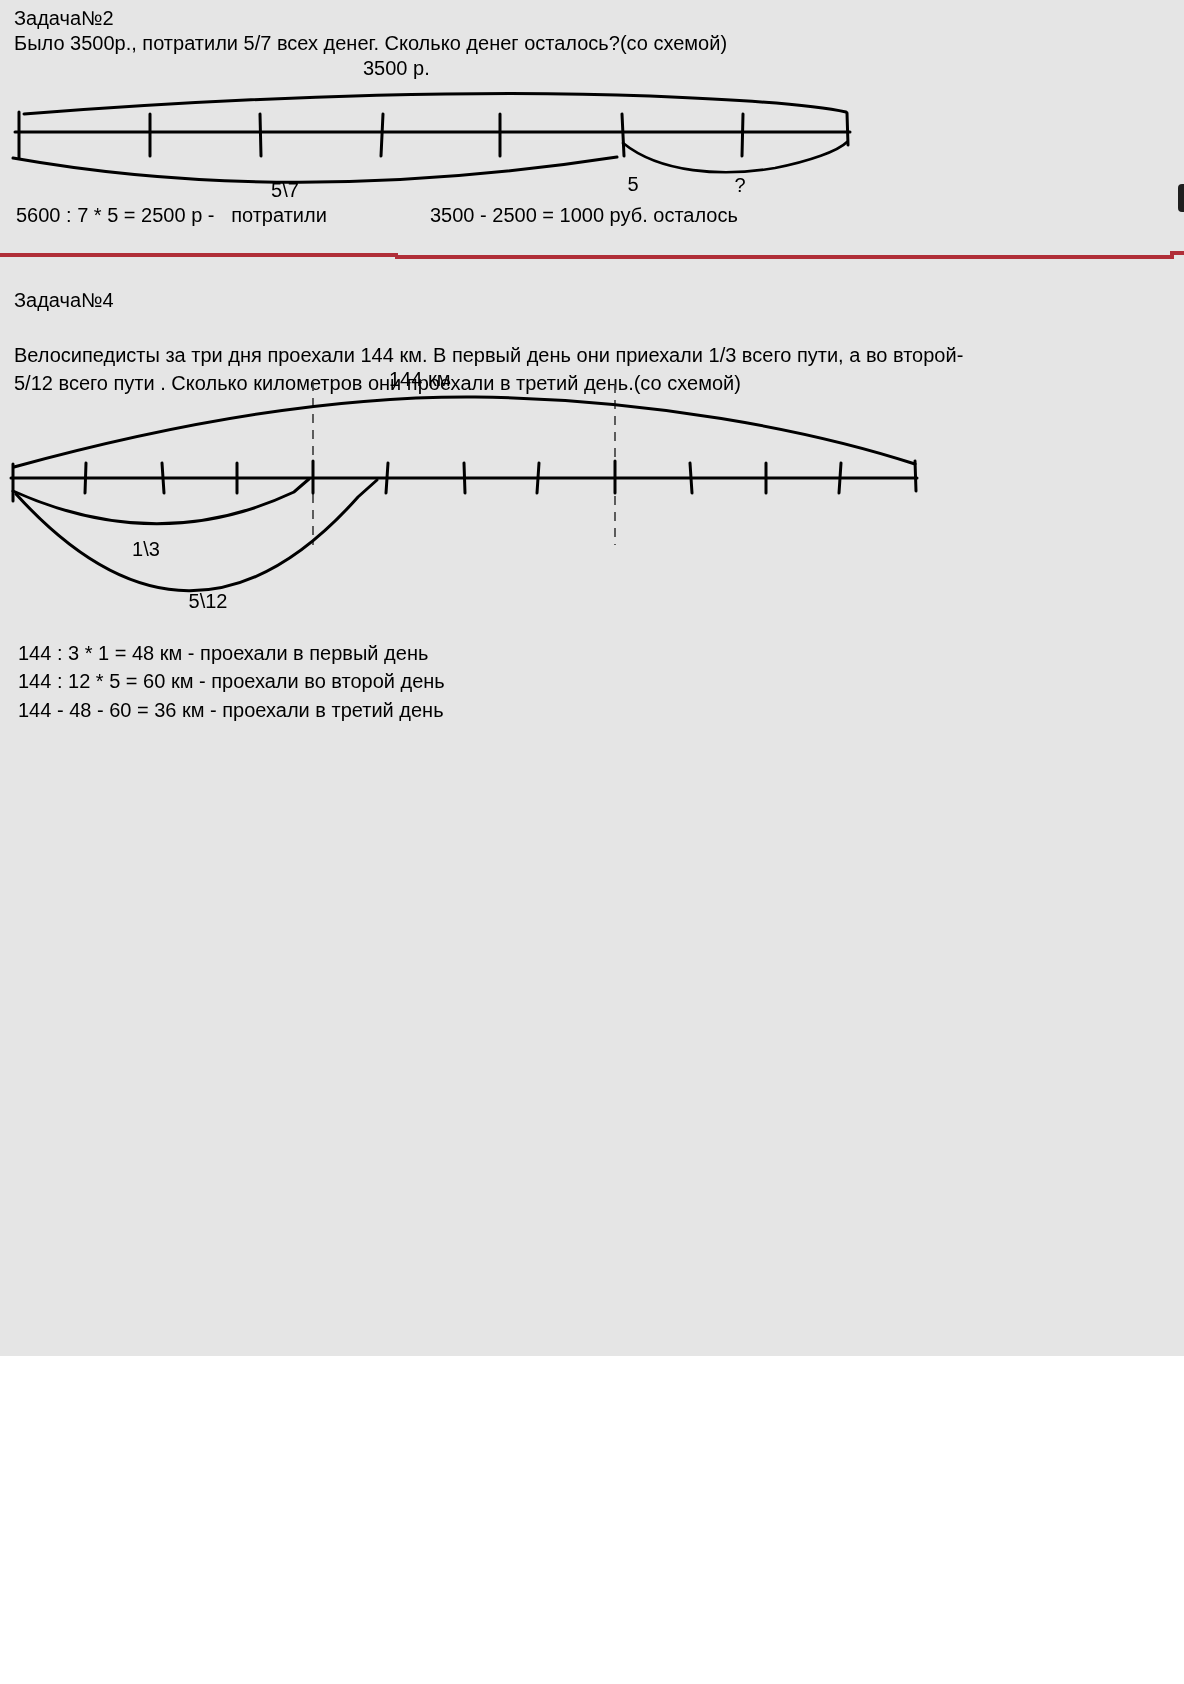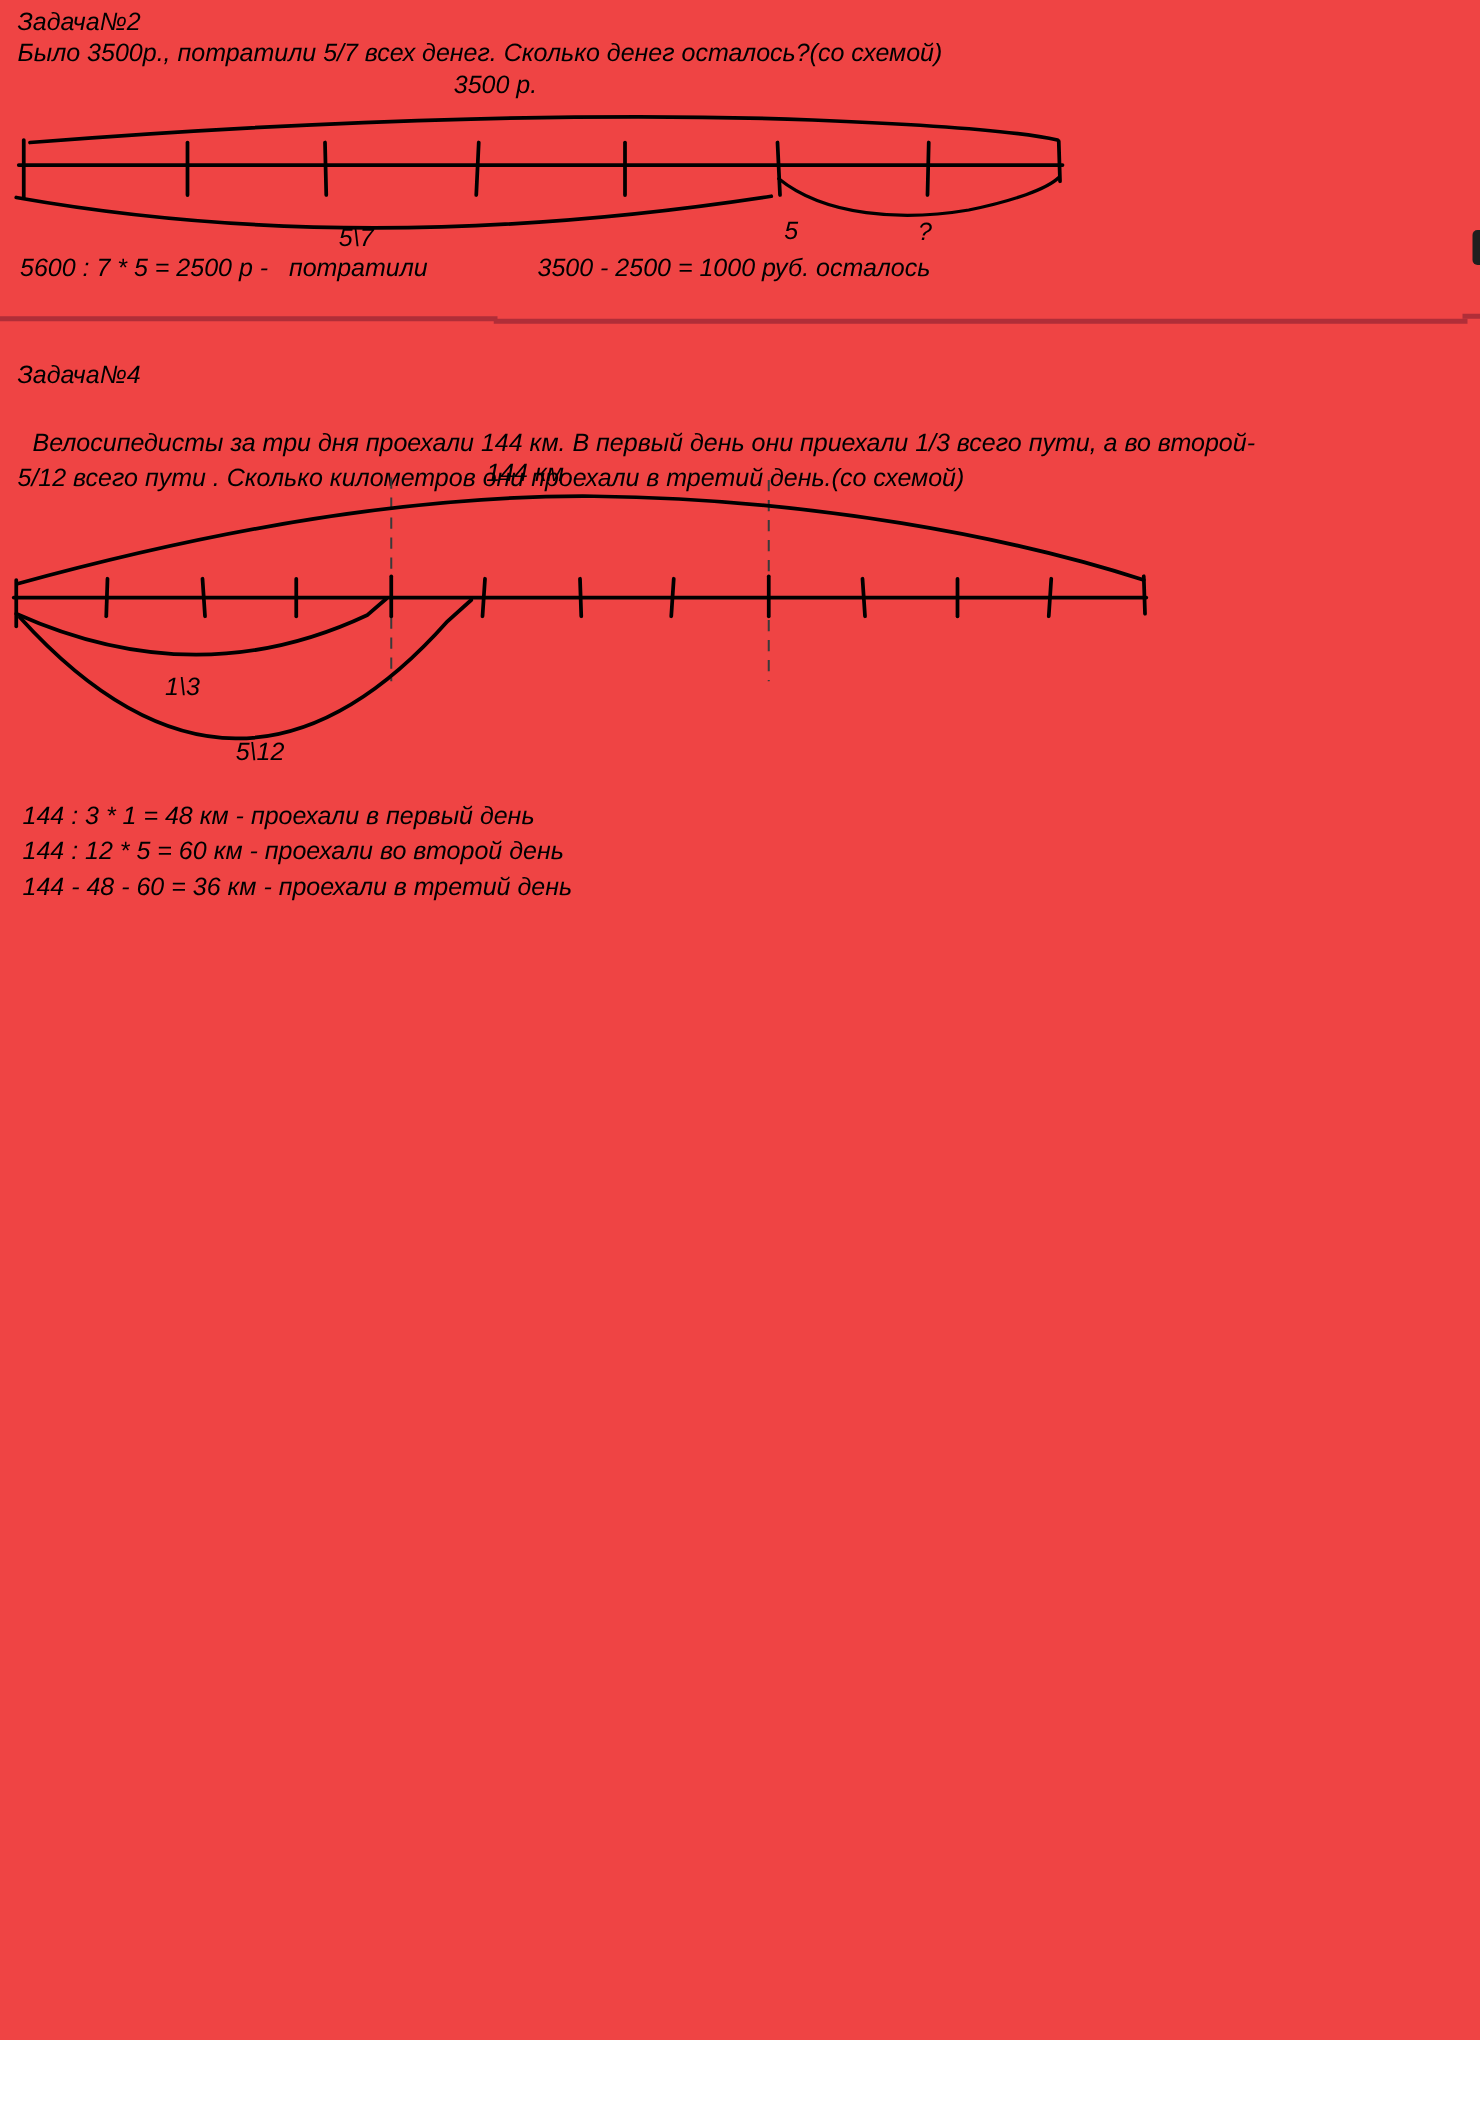--- a/index.html
+++ b/index.html
@@ -1,36 +1,36 @@
 <!DOCTYPE html>
 <html><head>
 <meta charset="utf-8">
 <style>
   html, body { margin: 0; padding: 0; background: #ffffff; }
   body { width: 1184px; height: 1684px; font-family: "Liberation Sans", sans-serif; }
-  .page { position: relative; width: 1184px; height: 1632px; background: #ef4444; overflow: hidden; font-style: italic; }
+  .page { position: relative; width: 1184px; height: 1356px; background: #e5e5e5; overflow: hidden; }
   .t { position: absolute; font-size: 20px; line-height: 24px; color: #000; white-space: pre; }
   svg { position: absolute; display: block; }
   .ink { fill: none; stroke: #000; stroke-width: 3; stroke-linecap: round; }
   .ink-thin { fill: none; stroke: #000; stroke-width: 2.6; stroke-linecap: round; }
   .dash { fill: none; stroke: #3a3a3a; stroke-width: 1.6; stroke-dasharray: 9 7; }
   .dlabel { font-family: "Liberation Sans", sans-serif; font-size: 20px; fill: #000; }
   .mid { text-anchor: middle; }
 
   .p2-title    { left: 14px;  top: 6px; }
   .p2-stmt     { left: 14px;  top: 31px; }
   .p2-total    { left: 363px; top: 56px; }
   .p2-svg      { left: 0;     top: 85px; }
   .p2-sol1     { left: 16px;  top: 203px; }
   .p2-sol2     { left: 430px; top: 203px; }
 
   .divider-svg { left: 0; top: 249px; }
 
   .p3-title    { left: 14px;  top: 288px; }
-  .p3-line1    { left: 14px;  top: 343px; margin-left: 12px; }
+  .p3-line1    { left: 14px;  top: 343px; }
   .p3-line2    { left: 14px;  top: 371px; }
   .p3-total    { left: 389px; top: 367px; z-index: 2; }
   .p3-svg      { left: 0;     top: 368px; }
   .p3-sol1     { left: 18px;  top: 641px; }
   .p3-sol2     { left: 18px;  top: 669px; }
   .p3-sol3     { left: 18px;  top: 698px; }
 
   .edge-mark { position: absolute; right: 0; top: 184px; width: 6px; height: 28px;
                background: #1f1f1f; border-radius: 4px 0 0 4px; }
 </style>

